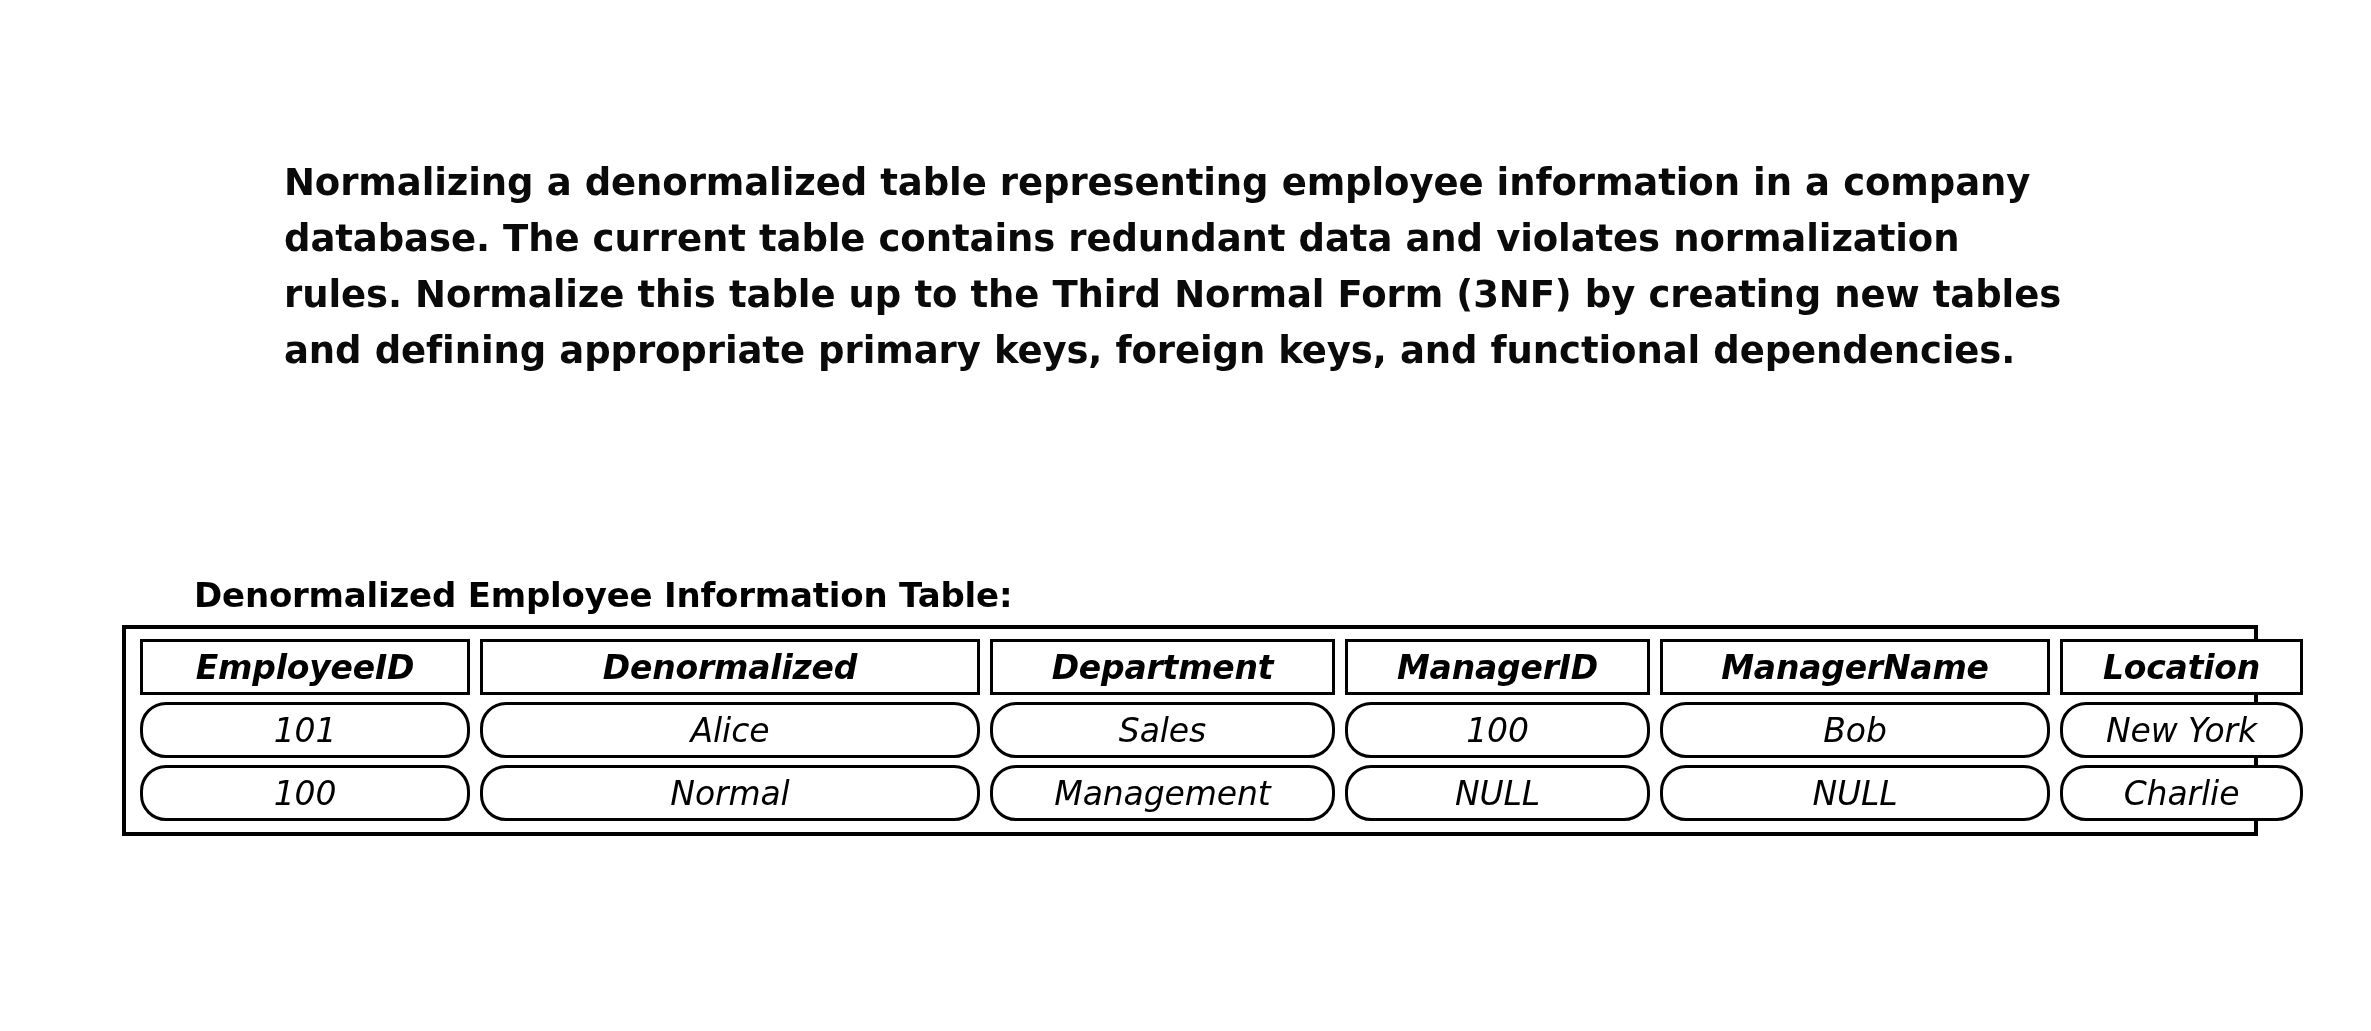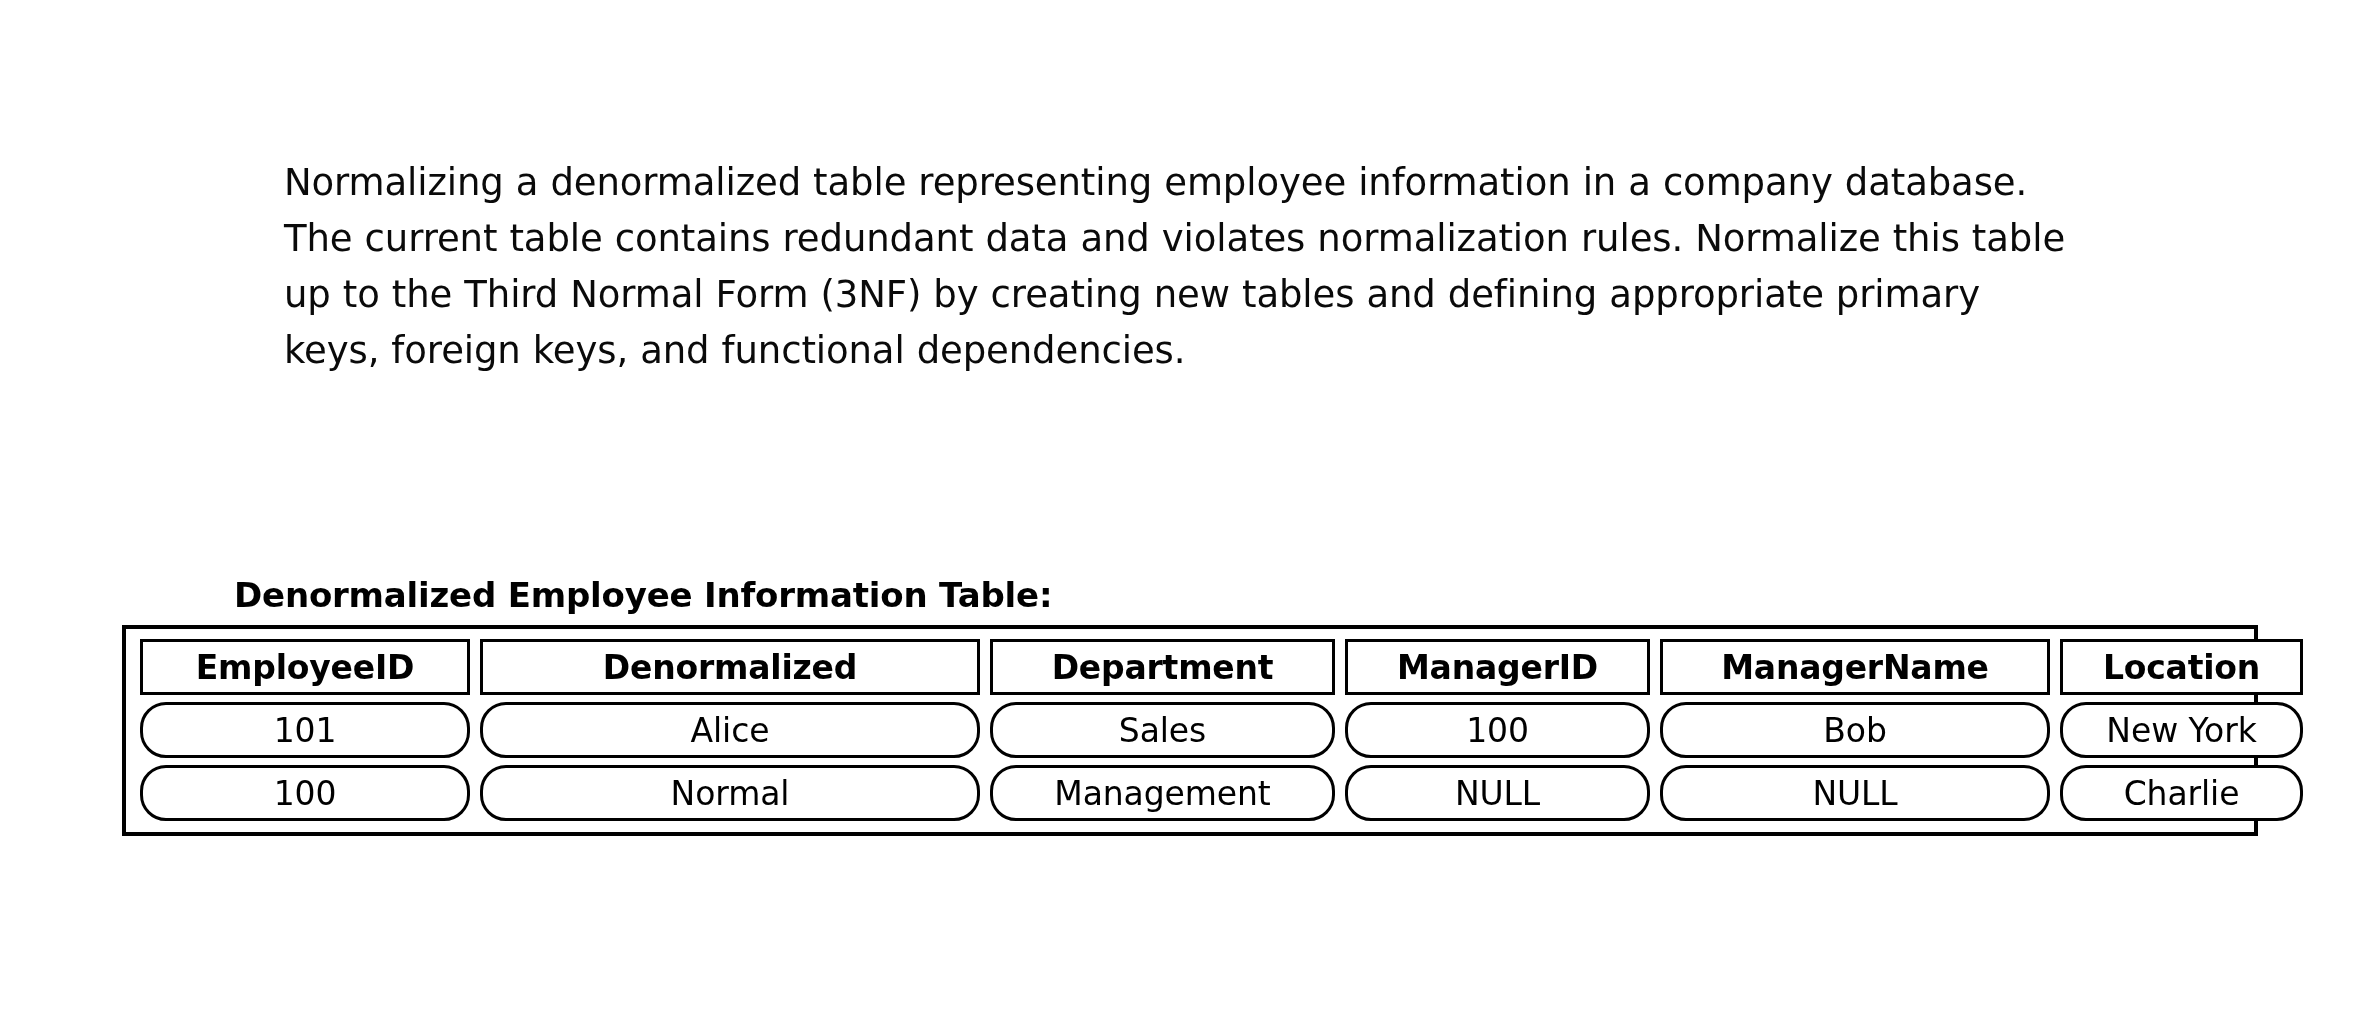--- a/index.html
+++ b/index.html
@@ -19,48 +19,49 @@
   
   .doc-intro {
     position: absolute;
     left: 284px;
     top: 118px;
     width: 1800px;
     font-size: 37px;
     line-height: 56px;
     letter-spacing: -0.1px;
     color: #0a0a0a;
-    font-weight: 400;
+    font-weight: 700;
     white-space: pre-wrap;
     word-spacing: 0.4px;
   }
 
   
   .table-block {
     position: absolute;
     left: 122px;
     top: 575px;
     width: 2136px;
   }
 
   .table-caption {
-    margin-left: 112px;
+    margin-left: 72px;
     font-size: 34px;
     font-weight: 700;
     line-height: 40px;
     color: #000000;
     margin-bottom: 10px;
     letter-spacing: -0.2px;
   }
 
   .table-frame {
     border: 4px solid #000000;
     padding: 3px 4px 4px 4px;
     box-sizing: border-box;
     background: #ffffff;
+    font-style: italic;
   }
 
   table.employee-table {
     width: 100%;
     border-collapse: separate;
     border-spacing: 10px 7px;
     table-layout: fixed;
   }
 
   table.employee-table th,

